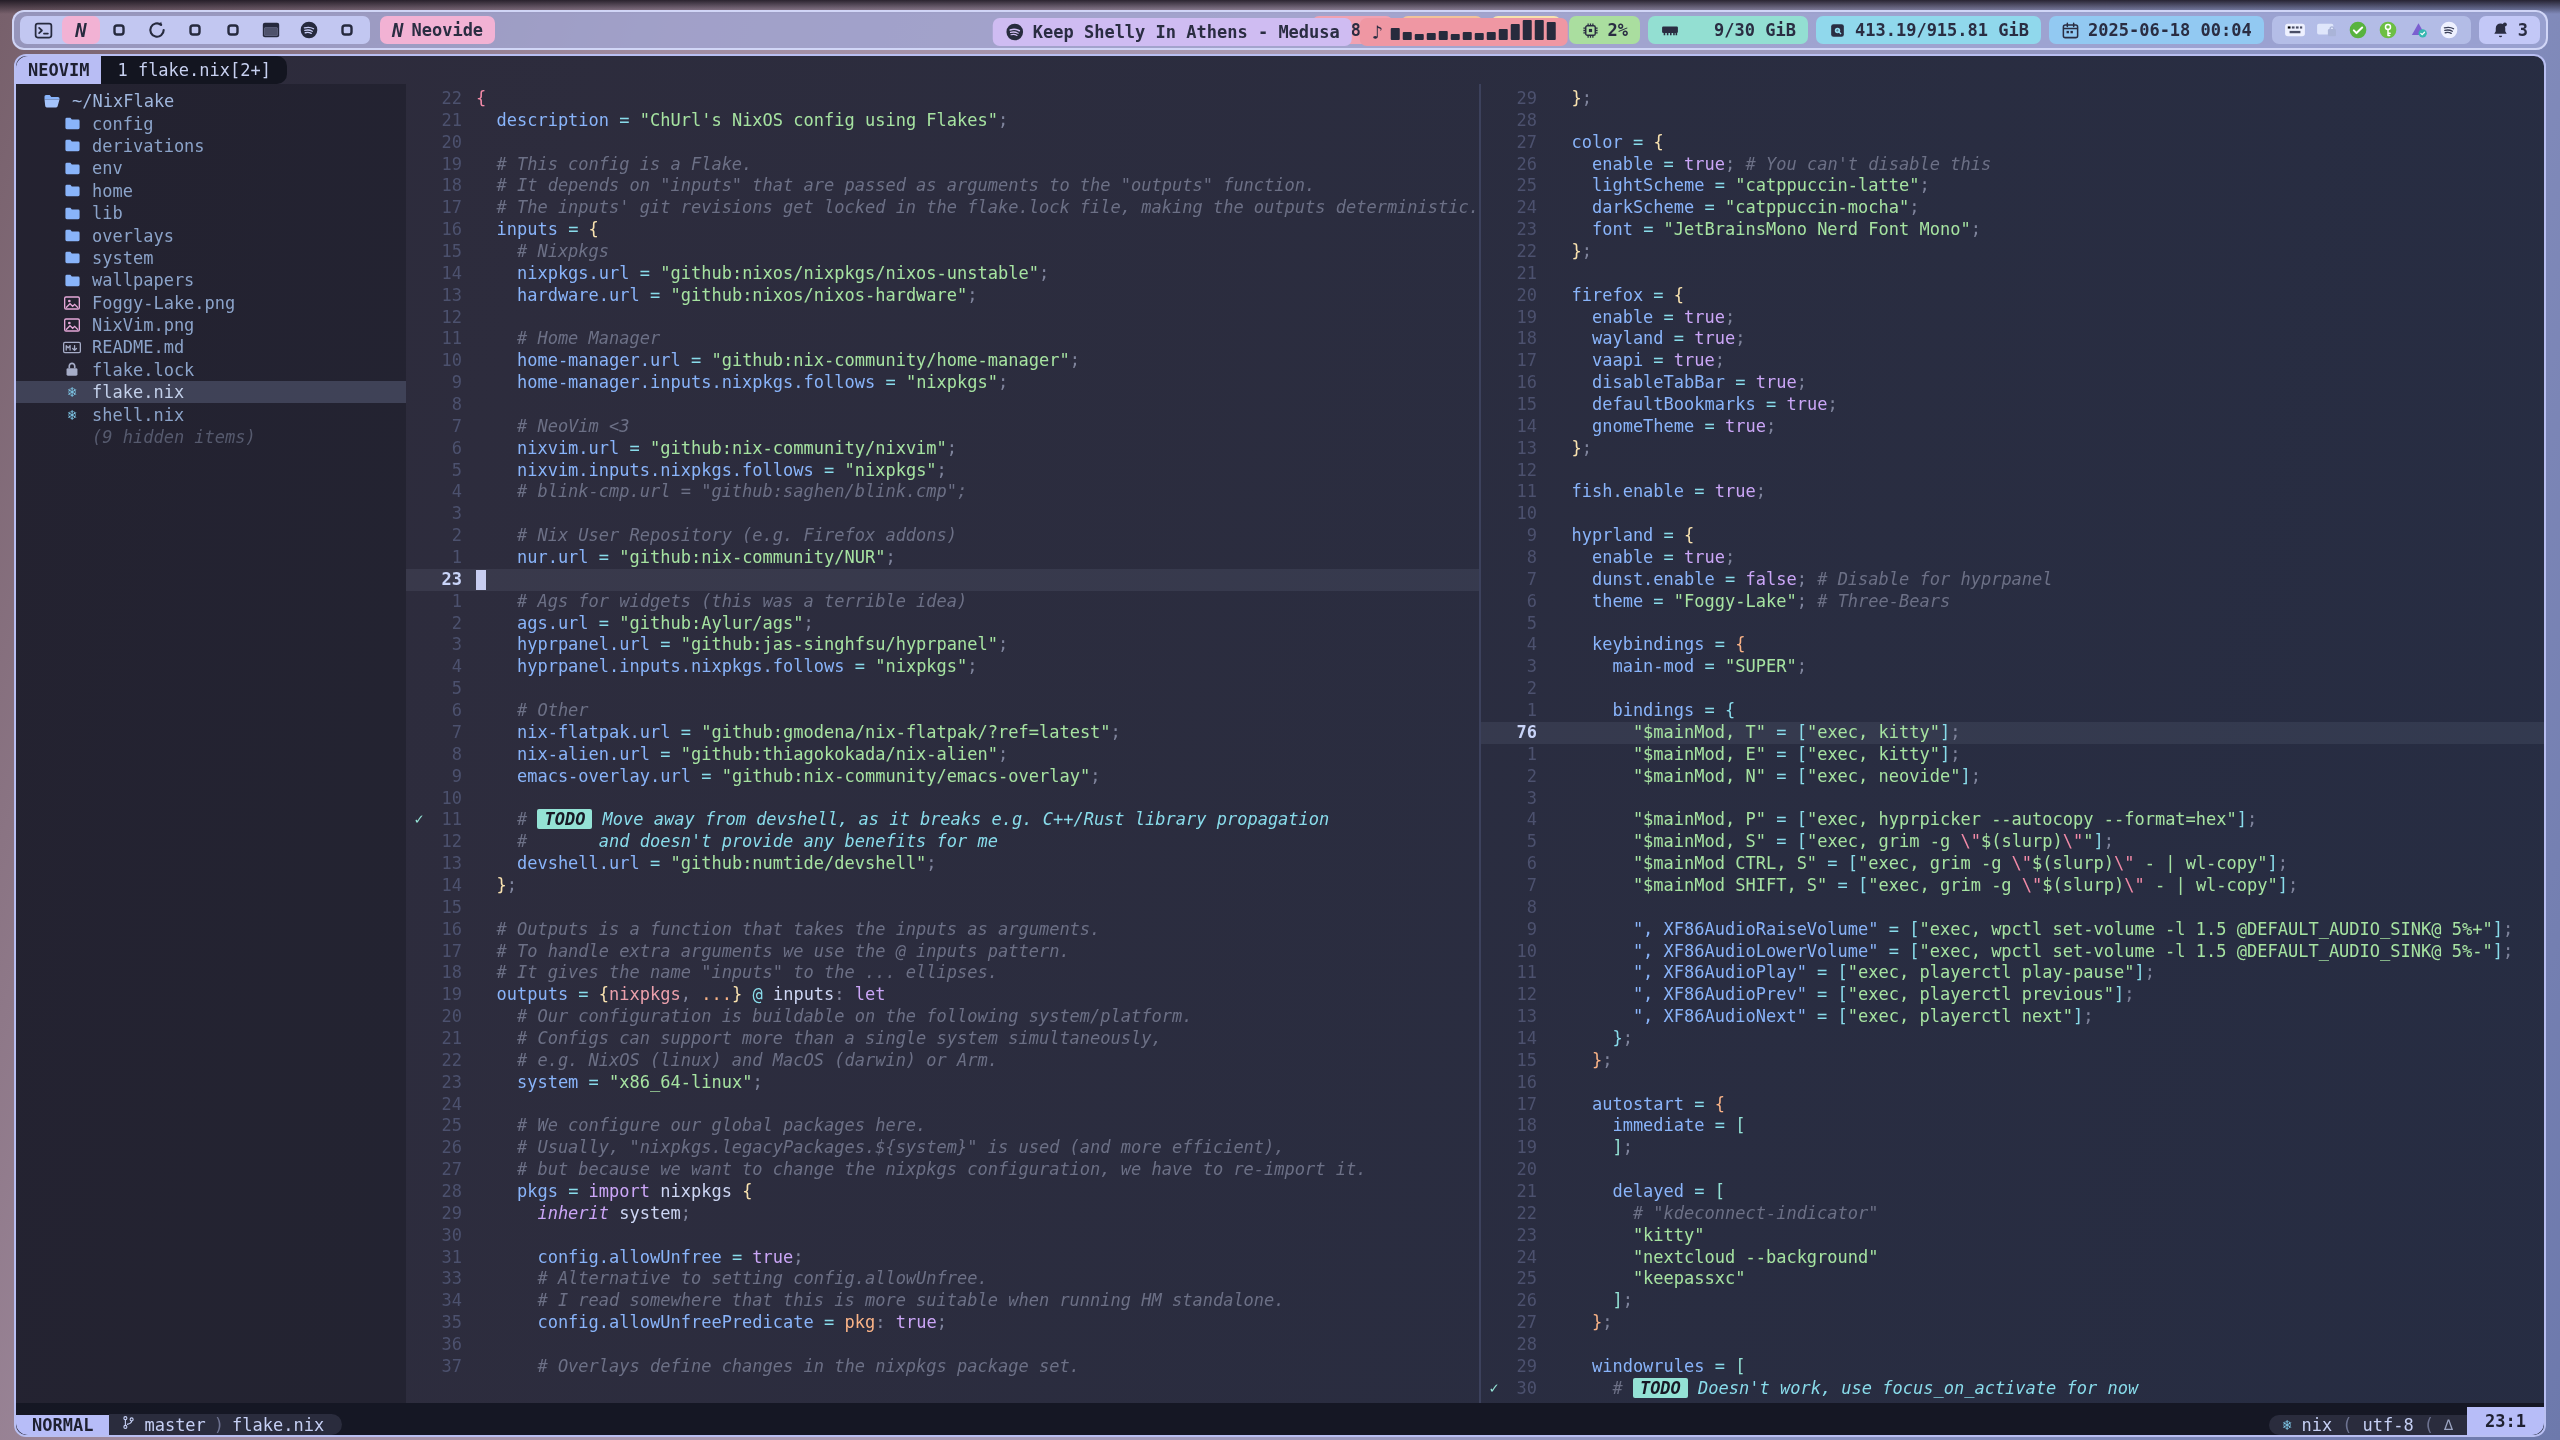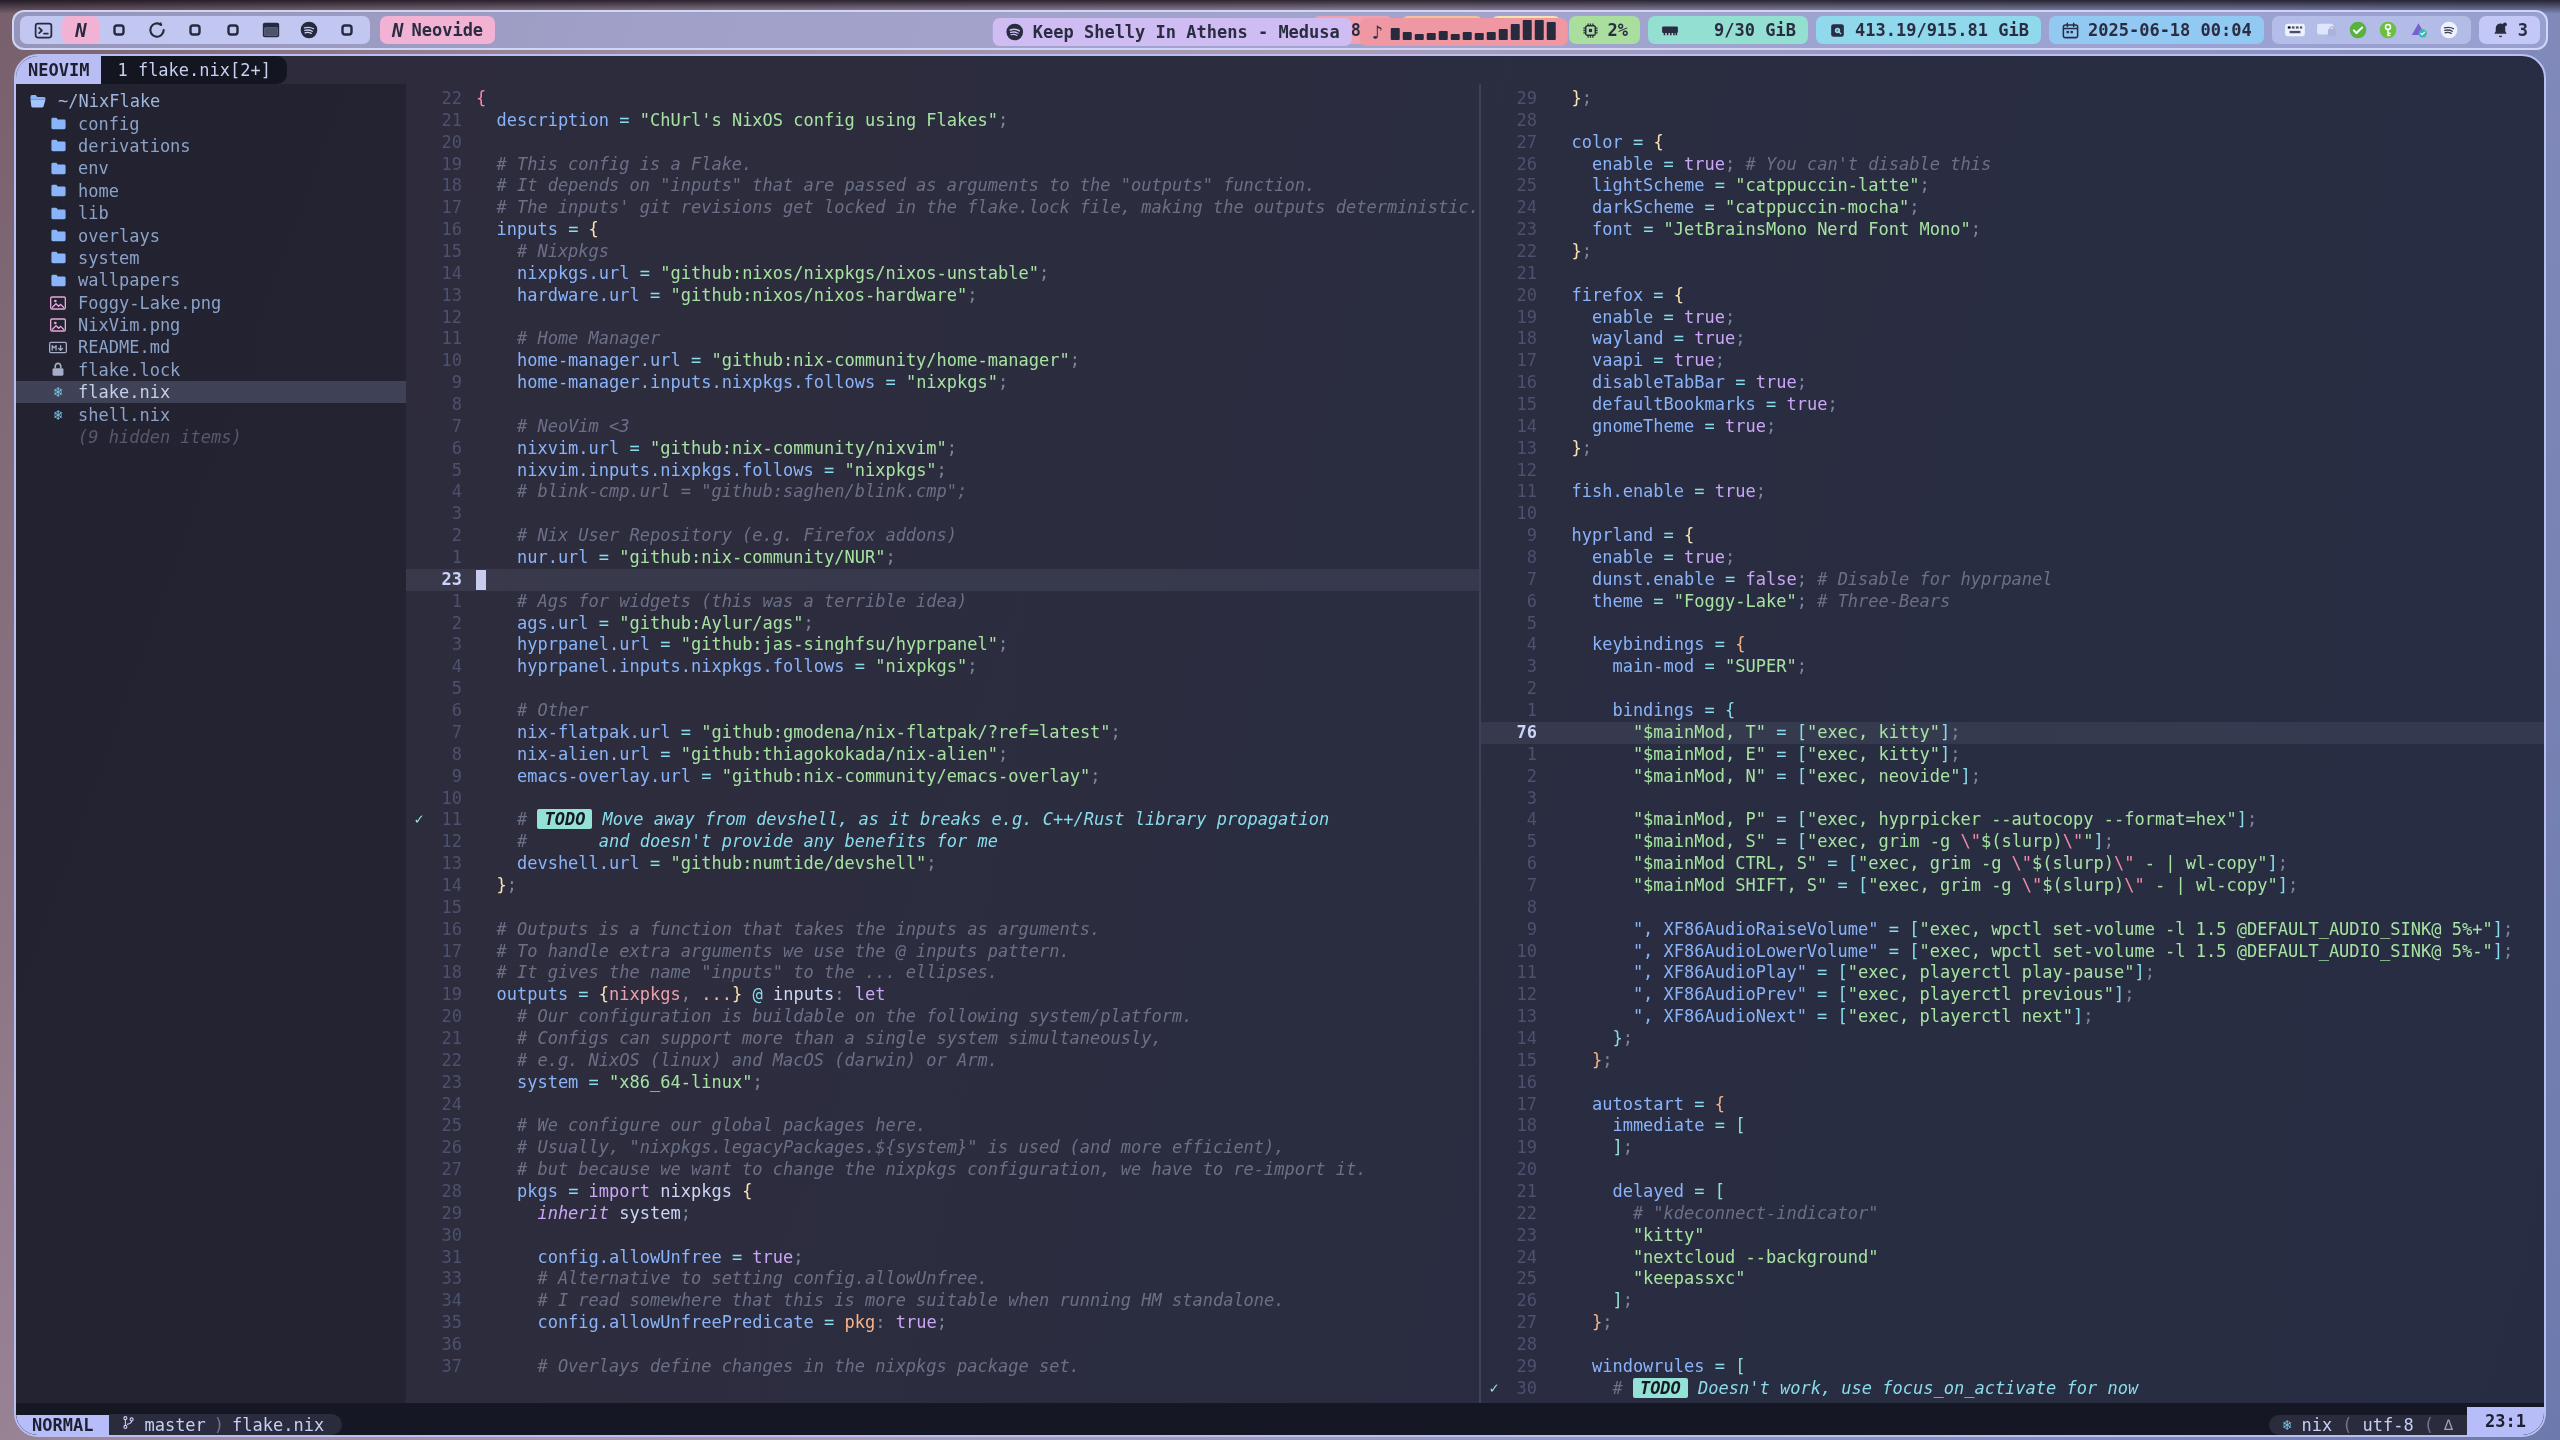--- a/index.html
+++ b/index.html
@@ -43,38 +43,38 @@
   .p-mem { background:#93dfd2;gap:34px; }
   .p-dsk { background:#90d8ec; }
   .p-clk { background:#92c9f2; }
   .p-tray{ background:rgba(197,206,245,.6); gap:10px; }
   .p-bell{ background:#c3c8f7; }
   .pill svg { display:block; flex:none; }
 
   
   .window {
     position:absolute; left:14px; right:14px; top:54px; bottom:3px;
-    border:2px solid #b9bff2; border-radius:24px;
+    border:2px solid #b9bff2; border-radius:12px;
     background:linear-gradient(100deg, rgba(43,41,57,.97) 0%, rgba(39,41,59,.97) 45%, rgba(36,42,63,.97) 100%);
     overflow:hidden;
     display:flex; flex-direction:column;
   }
   .tabline { height:28px; display:flex; flex:none; font-size:17px; }
   .tab-mode {
     background:#b8bdf4; color:#1e2030; font-weight:bold;
     display:flex; align-items:center; padding:0 12px; border-top-left-radius:12px;
   }
   .tab-buffer {
     background:rgba(16,18,28,.88); color:#c7d0f0;
     display:flex; align-items:center; padding:0 16px;
     border-radius:0 10px 10px 0;
   }
   .main { flex:1; display:flex; min-height:0; }
   .sidebar { width:390px; flex:none; background:rgba(22,21,32,.38); padding-top:6px; overflow:hidden; }
-  .tree-row { height:22.4px; display:flex; align-items:center; font-size:17px; color:#8ba3c9; padding-left:10px; white-space:pre; }
+  .tree-row { height:22.4px; display:flex; align-items:center; font-size:17px; color:#8ba3c9; padding-left:24px; white-space:pre; }
   .tree-row .ticon { width:24px; display:flex; justify-content:center; margin-right:8px; flex:none; }
   .tree-row.selected { background:rgba(73,77,100,.75); color:#c3d0ea; }
   .tree-row.root { color:#9fb6dd; }
   .tree-row.muted { color:#565a6e; font-style:italic;align-items:center; }
   .tree-row .indent { width:20px; flex:none; }
 
   .pane { position:relative; overflow:hidden; padding-top:4px; }
   .pane-left { width:1073px; flex:none; }
   .pane-divider { width:2px; flex:none; background:#3c415c; }
   .pane-right { flex:1; }

